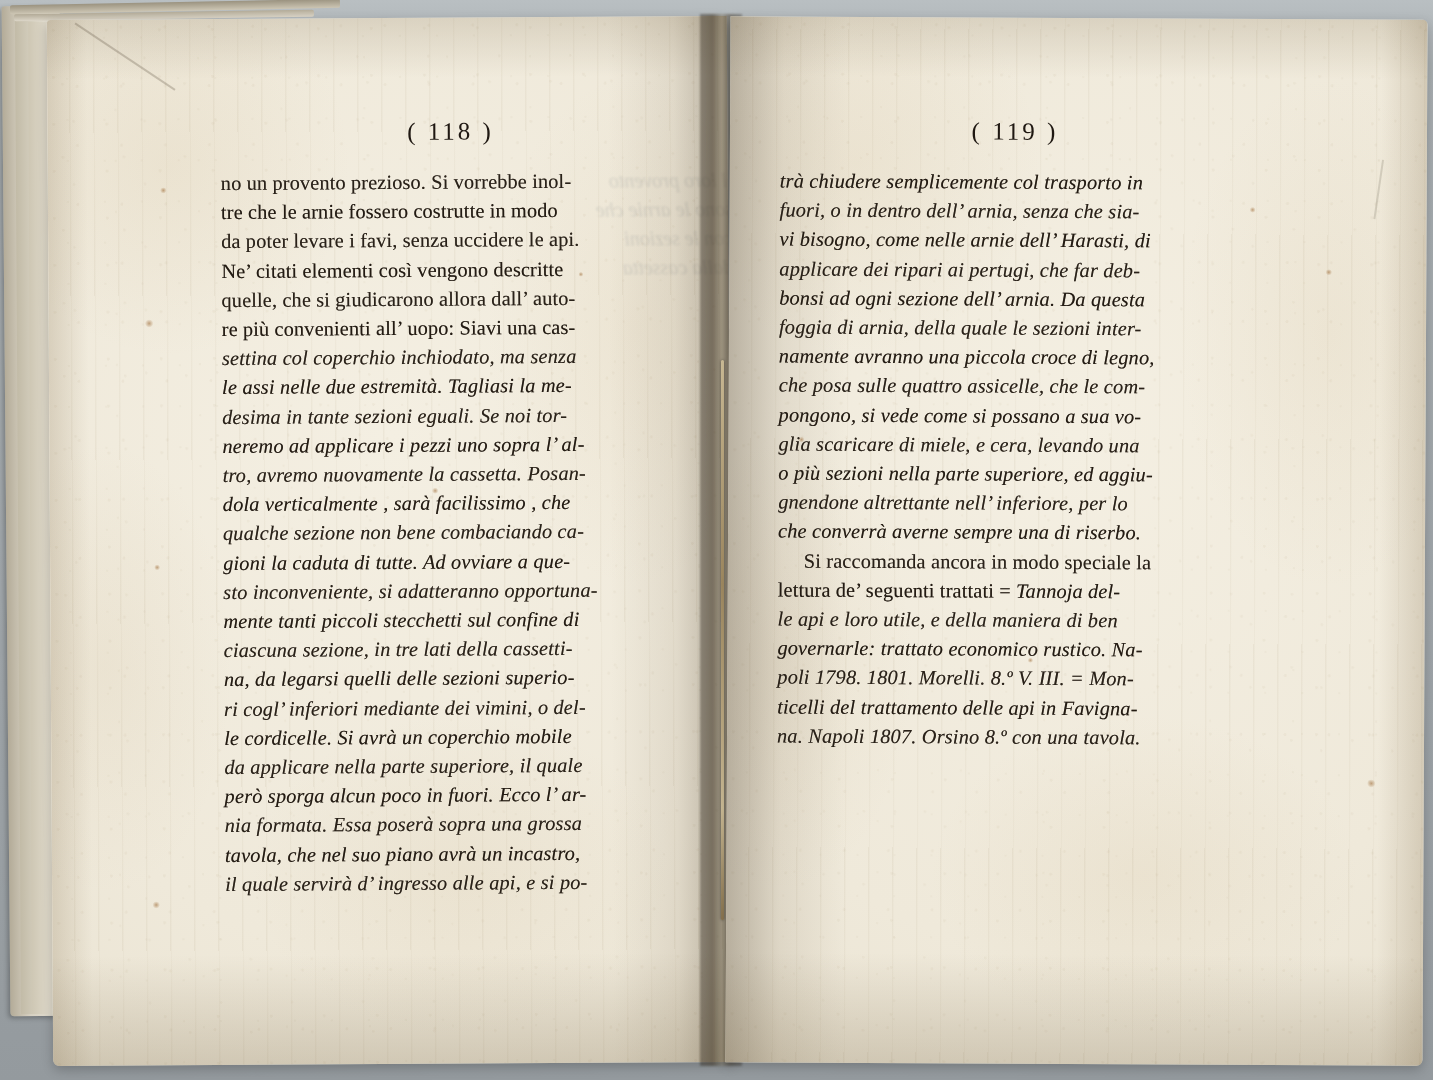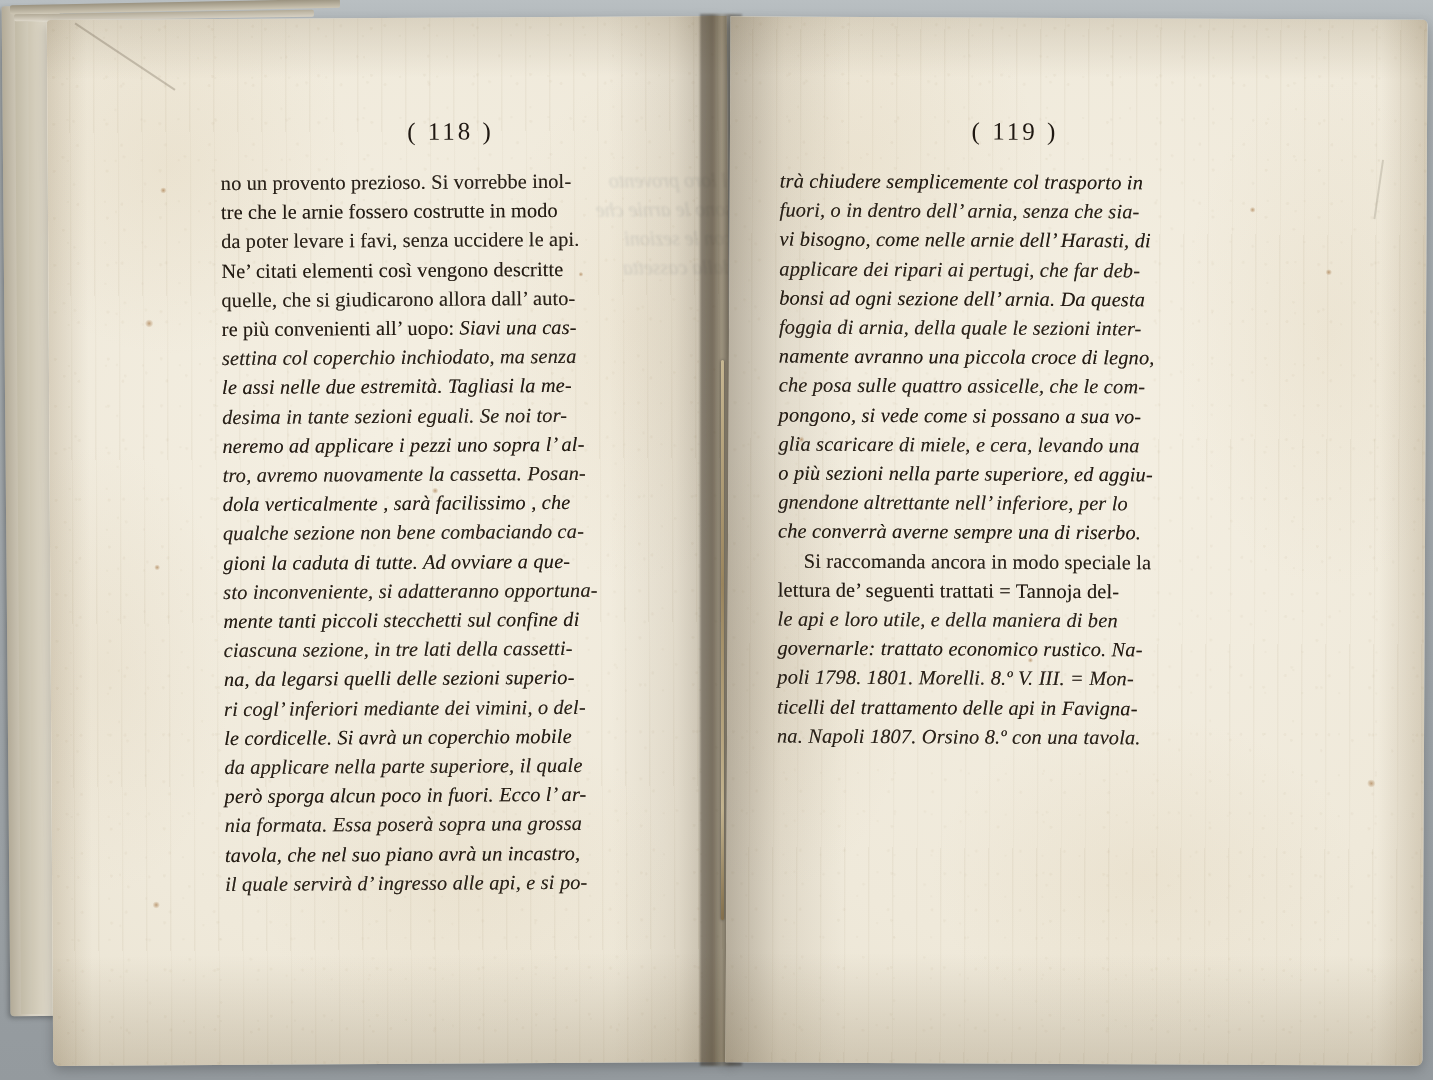--- a/index.html
+++ b/index.html
@@ -279,21 +279,21 @@
     <div class="stray-mark" style="left:18px;top:36px;width:120px;height:2px;transform:rotate(34deg);opacity:.5"></div>
 
     <div class="page-body" id="page-left-body">
       <div class="folio">( 118 )</div>
       <div id="left-lines">
           <div class="text-line roman">no un provento prezioso. Si vorrebbe inol-</div>
           <div class="text-line roman">tre che le arnie fossero costrutte in modo</div>
           <div class="text-line roman">da poter levare i favi, senza uccidere le api.</div>
           <div class="text-line roman">Ne’ citati elementi così vengono descritte</div>
           <div class="text-line roman">quelle, che si giudicarono allora dall’ auto-</div>
-          <div class="text-line roman"><span>re più convenienti all’ uopo:</span><span style="font-style: italic;"> Siavi una cas-</span></div>
+          <div class="text-line roman"><span>re più convenienti all’ uopo:</span><span style=""> Siavi una cas-</span></div>
           <div class="text-line italic">settina col coperchio inchiodato, ma senza</div>
           <div class="text-line italic">le assi nelle due estremità. Tagliasi la me-</div>
           <div class="text-line italic">desima in tante sezioni eguali. Se noi tor-</div>
           <div class="text-line italic">neremo ad applicare i pezzi uno sopra l’ al-</div>
           <div class="text-line italic">tro, avremo nuovamente la cassetta. Posan-</div>
           <div class="text-line italic">dola verticalmente , sarà facilissimo , che</div>
           <div class="text-line italic">qualche sezione non bene combaciando ca-</div>
           <div class="text-line italic">gioni la caduta di tutte. Ad ovviare a que-</div>
           <div class="text-line italic">sto inconveniente, si adatteranno opportuna-</div>
           <div class="text-line italic">mente tanti piccoli stecchetti sul confine di</div>
@@ -340,21 +340,21 @@
           <div class="text-line italic">bonsi ad ogni sezione dell’ arnia. Da questa</div>
           <div class="text-line italic">foggia di arnia, della quale le sezioni inter-</div>
           <div class="text-line italic">namente avranno una piccola croce di legno,</div>
           <div class="text-line italic">che posa sulle quattro assicelle, che le com-</div>
           <div class="text-line italic">pongono, si vede come si possano a sua vo-</div>
           <div class="text-line italic">glia scaricare di miele, e cera, levando una</div>
           <div class="text-line italic">o più sezioni nella parte superiore, ed aggiu-</div>
           <div class="text-line italic">gnendone altrettante nell’ inferiore, per lo</div>
           <div class="text-line italic">che converrà averne sempre una di riserbo.</div>
           <div class="text-line roman indent">Si raccomanda ancora in modo speciale la</div>
-          <div class="text-line roman"><span>lettura de’ seguenti trattati =</span><span style=""> Tannoja del-</span></div>
+          <div class="text-line roman"><span>lettura de’ seguenti trattati =</span><span style="font-style: italic;"> Tannoja del-</span></div>
           <div class="text-line italic">le api e loro utile, e della maniera di ben</div>
           <div class="text-line italic">governarle: trattato economico rustico. Na-</div>
           <div class="text-line italic">poli 1798. 1801. Morelli. 8.º V. III. = Mon-</div>
           <div class="text-line italic">ticelli del trattamento delle api in Favigna-</div>
           <div class="text-line italic">na. Napoli 1807. Orsino 8.º con una tavola.</div>
         </div>
     </div>
   </div>
 
 </div>

